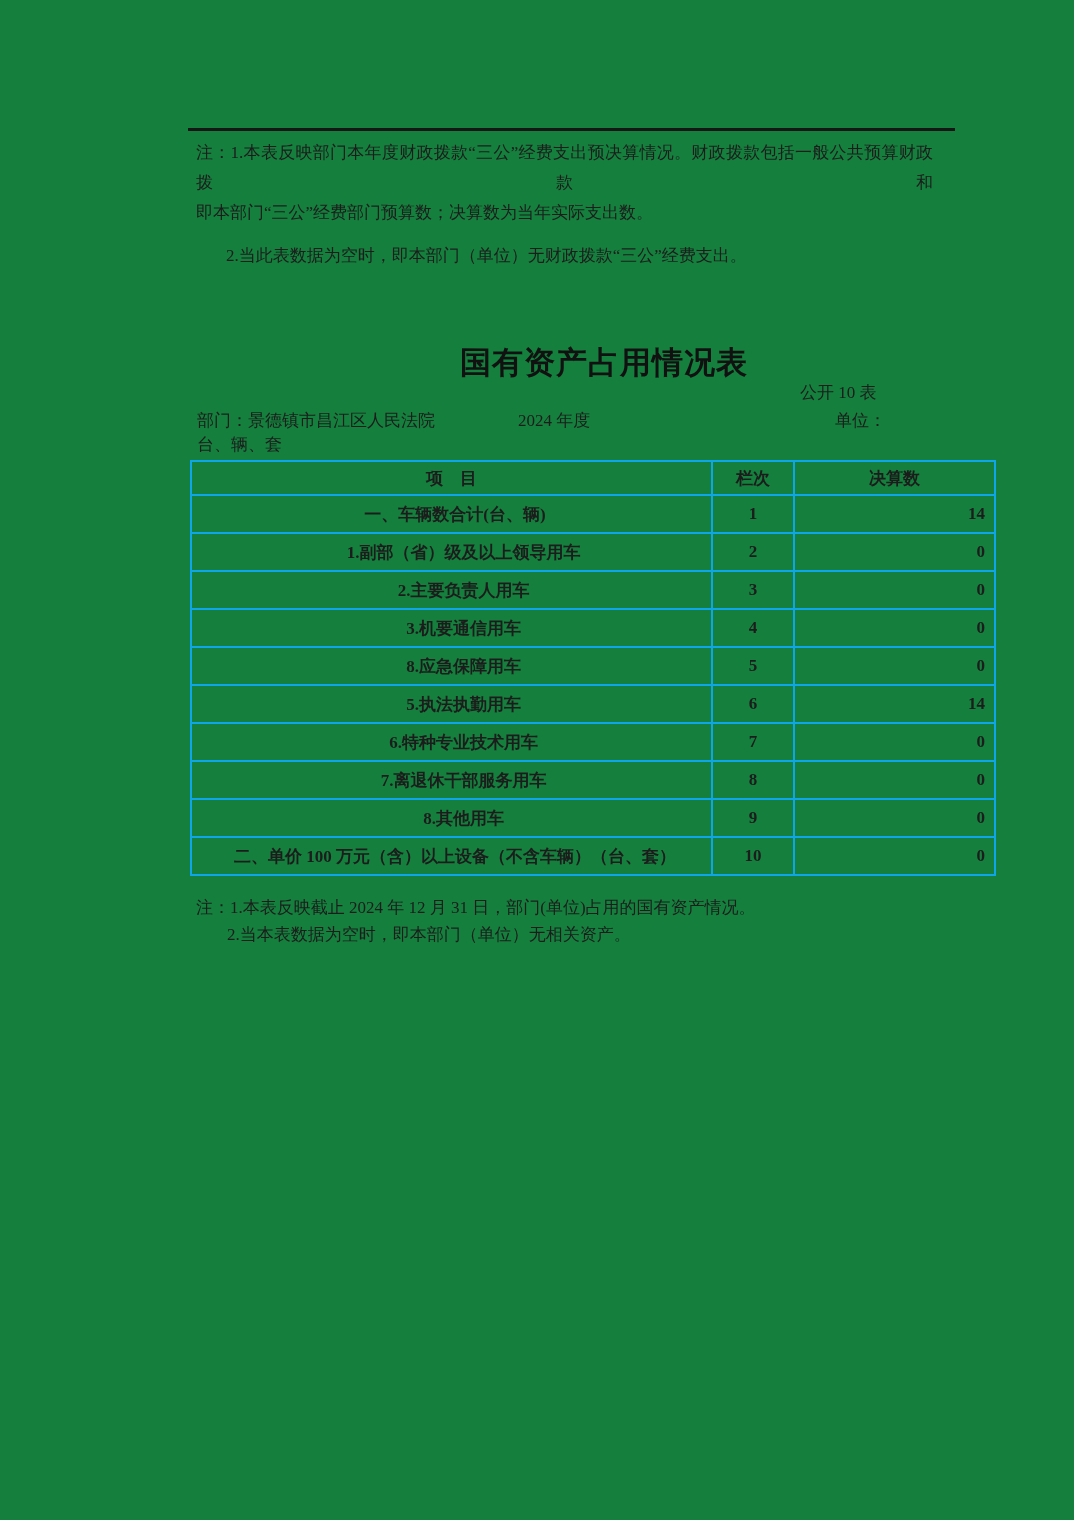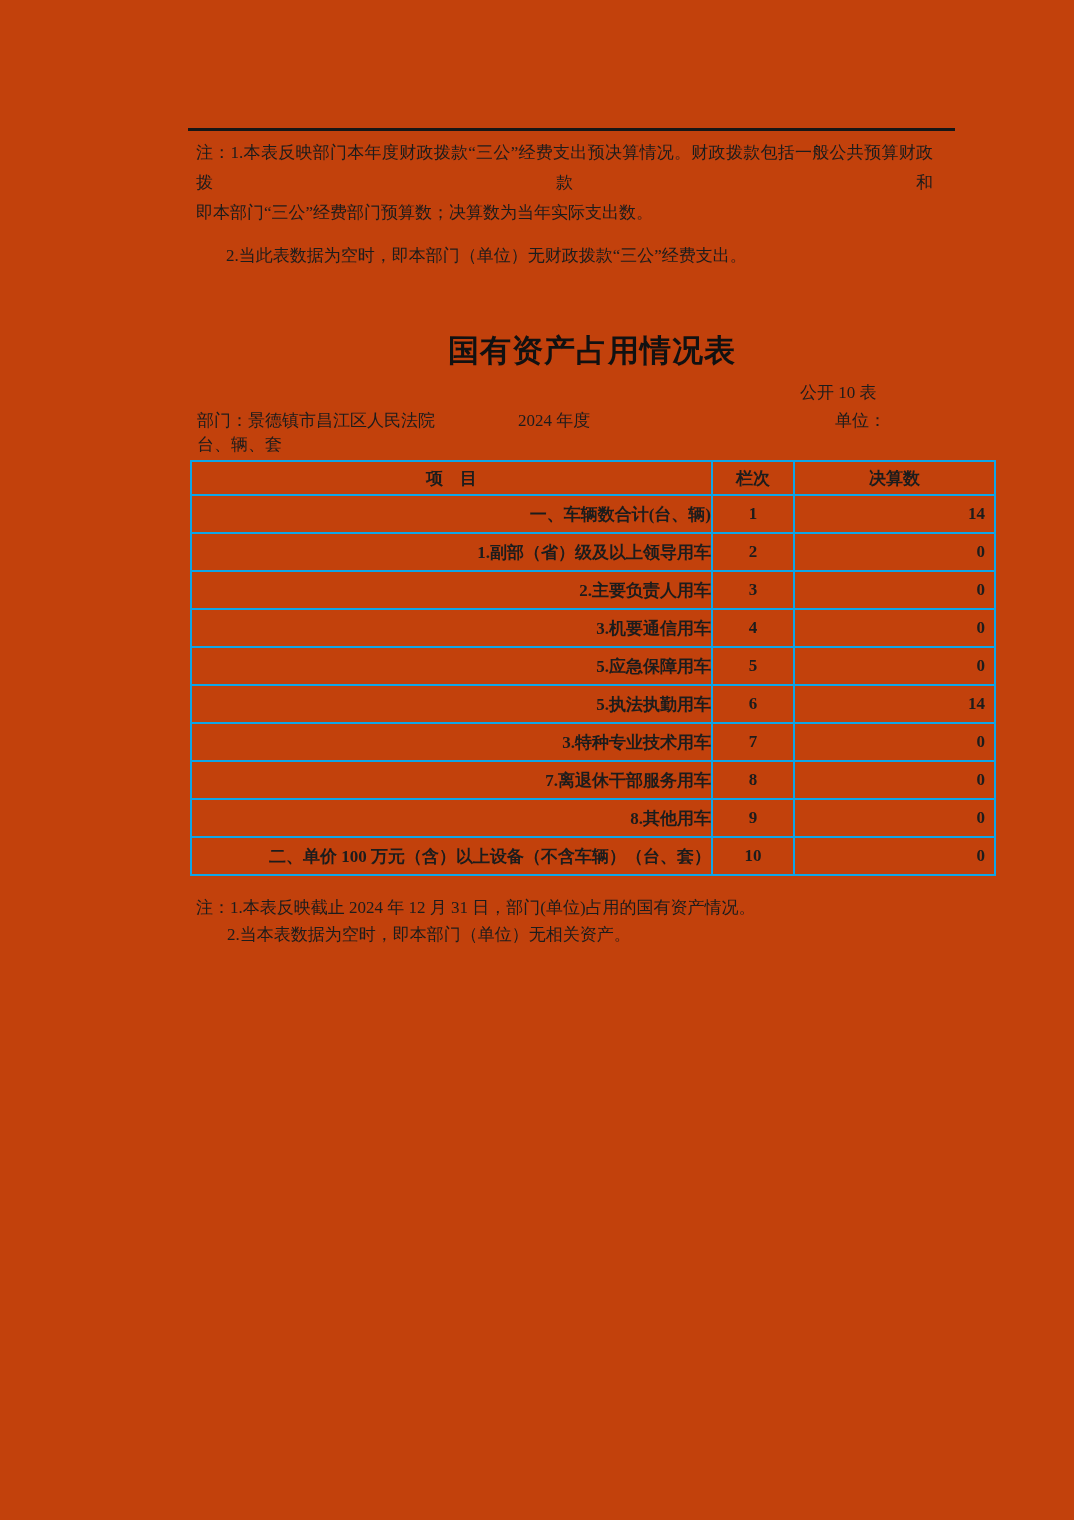--- a/index.html
+++ b/index.html
@@ -1,20 +1,20 @@
 <!DOCTYPE html>
 <html><head>
 <meta charset="utf-8">
 <style>
   html, body { margin: 0; padding: 0; background: #ffffff; }
   .page {
     position: relative;
     width: 1074px;
     height: 1520px;
-    background: #c2410c;
+    background: #15803d;
     font-family: "Liberation Serif", "DejaVu Serif", serif;
     color: #1c1c1c;
     overflow: hidden;
   }
   .top-rule {
     position: absolute;
     left: 188px; top: 128px;
     width: 767px; height: 3px;
     background: #161616;
   }
@@ -30,21 +30,21 @@
     position: absolute;
     left: 226px; top: 243px;
     width: 710px;
     font-size: 17px;
     line-height: 26px;
   }
   .doc-title {
     position: absolute;
     left: 190px; top: 330px;
     width: 804px;
-    margin: 0;
+    margin: 12px;
     text-align: center;
     font-family: "Liberation Sans", "DejaVu Sans", sans-serif;
     font-weight: 700;
     font-size: 31px;
     letter-spacing: 1px;
     color: #111;
   }
   .table-code {
     position: absolute;
     left: 800px; top: 381px;
@@ -79,21 +79,21 @@
     font-weight: bold;
     padding: 0;
     overflow: hidden;
     white-space: nowrap;
   }
   .asset-table th { height: 32px; text-align: center; }
   .asset-table td { height: 36px; }
   .asset-table col.c-item { width: 521px; }
   .asset-table col.c-col  { width: 82px; }
   .asset-table col.c-val  { width: 201px; }
-  td.item { text-align: right; padding-left: 7px; }
+  td.item { text-align: center; padding-left: 7px; }
   td.item.sub { padding-left: 24px; }
   td.colno { text-align: center; }
   td.val { text-align: right; padding-right: 9px; margin-left: 16px; }
   .notes-bottom {
     position: absolute;
     left: 196px; top: 894px;
     width: 740px;
     font-size: 17px;
     line-height: 27px;
   }
@@ -151,31 +151,31 @@
         <td class="item sub">2.主要负责人用车</td>
         <td class="colno">3</td>
         <td class="val">0</td>
       </tr>
       <tr>
         <td class="item sub">3.机要通信用车</td>
         <td class="colno">4</td>
         <td class="val">0</td>
       </tr>
       <tr>
-        <td class="item sub">5.应急保障用车</td>
+        <td class="item sub">8.应急保障用车</td>
         <td class="colno">5</td>
         <td class="val">0</td>
       </tr>
       <tr>
         <td class="item sub">5.执法执勤用车</td>
         <td class="colno">6</td>
         <td class="val">14</td>
       </tr>
       <tr>
-        <td class="item sub">3.特种专业技术用车</td>
+        <td class="item sub">6.特种专业技术用车</td>
         <td class="colno">7</td>
         <td class="val">0</td>
       </tr>
       <tr>
         <td class="item sub">7.离退休干部服务用车</td>
         <td class="colno">8</td>
         <td class="val">0</td>
       </tr>
       <tr>
         <td class="item sub">8.其他用车</td>

